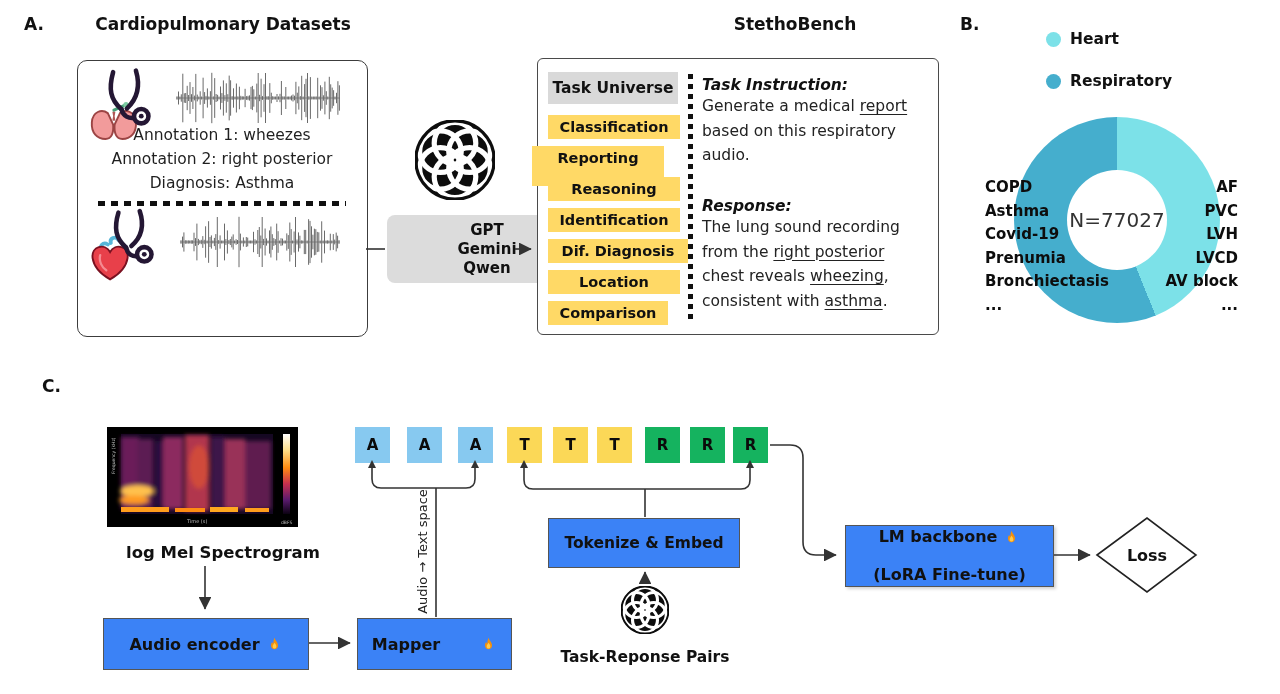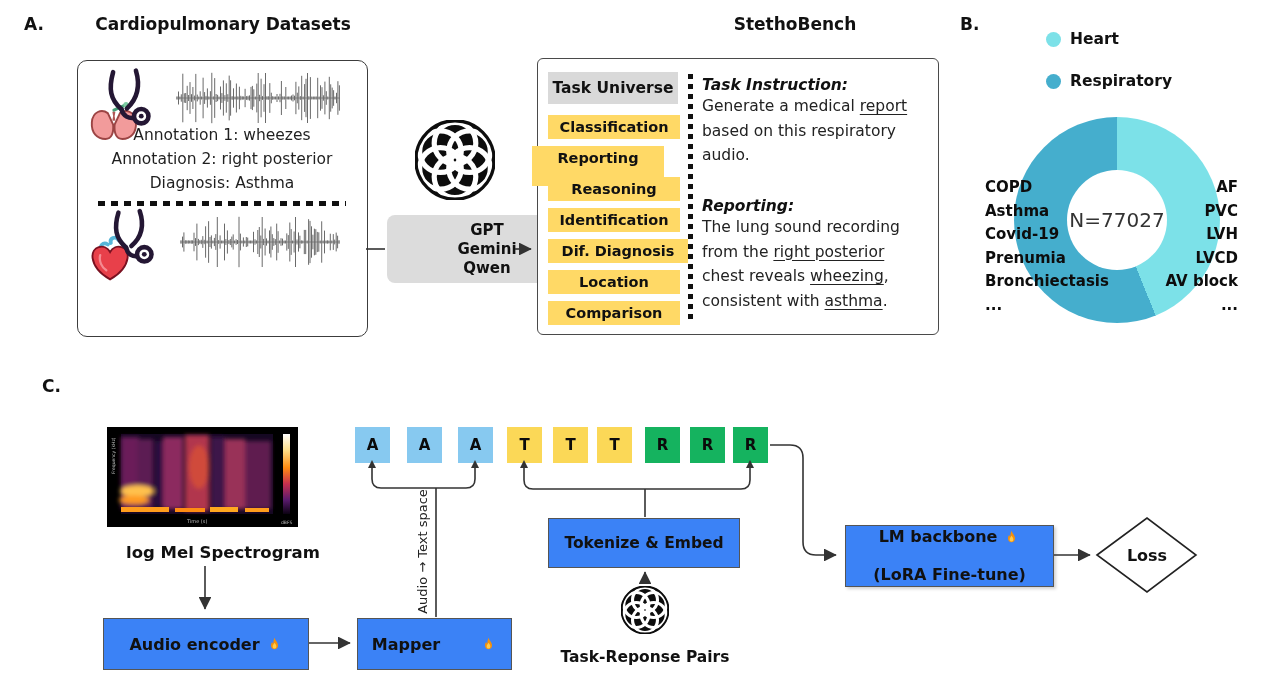--- a/index.html
+++ b/index.html
@@ -349,30 +349,30 @@
   <div class="abs card" style="left:537px;top:58px;width:400px;height:275px;border-radius:6px;border-color:#4a4a4a;"></div>
 
   <div class="abs tu-box" style="left:548px;top:72px;width:130px;height:32px;">Task Universe</div>
 
   <div class="abs task" style="left:548px;top:115px;width:132px;height:24px;">Classification</div>
   <div class="abs task" style="left:532px;top:146px;width:132px;height:40px;">Reporting</div>
   <div class="abs task" style="left:548px;top:177px;width:132px;height:24px;">Reasoning</div>
   <div class="abs task" style="left:548px;top:208px;width:132px;height:24px;">Identification</div>
   <div class="abs task" style="left:548px;top:239px;width:140px;height:24px;">Dif. Diagnosis</div>
   <div class="abs task" style="left:548px;top:270px;width:132px;height:24px;">Location</div>
-  <div class="abs task" style="left:548px;top:301px;width:132px;height:24px;text-align:center;">Comparison</div>
+  <div class="abs task" style="left:548px;top:301px;width:120px;height:24px;text-align:center;">Comparison</div>
 
   <div class="abs vdot" style="left:688px;top:74px;height:250px;"></div>
 
   <div class="abs" style="left:702px;top:76px;width:234px;">
     <div class="ilabel">Task Instruction:</div>
     <div class="itext"><span>Generate a medical </span><span class="u">report</span><span></span><br><span>based on this respiratory</span><br><span>audio.</span></div>
   </div>
   <div class="abs" style="left:702px;top:197px;width:234px;">
-    <div class="ilabel">Reporting:</div>
+    <div class="ilabel">Response:</div>
     <div class="itext"><span>The lung sound recording</span><br><span>from the </span><span class="u">right posterior</span><span></span><br><span>chest reveals </span><span class="u">wheezing</span><span>,</span><br><span>consistent with </span><span class="u">asthma</span><span>.</span></div>
   </div>
 
   <div class="abs sec-label" style="left:960px;top:14px;">B.</div>
 
   <div class="abs legend-item" style="left:1046px;top:30px;">
     <span class="ldot" style="background: rgb(124, 225, 232);"></span>
     <span>Heart</span>
   </div>
   <div class="abs legend-item" style="left:1046px;top:72px;">

